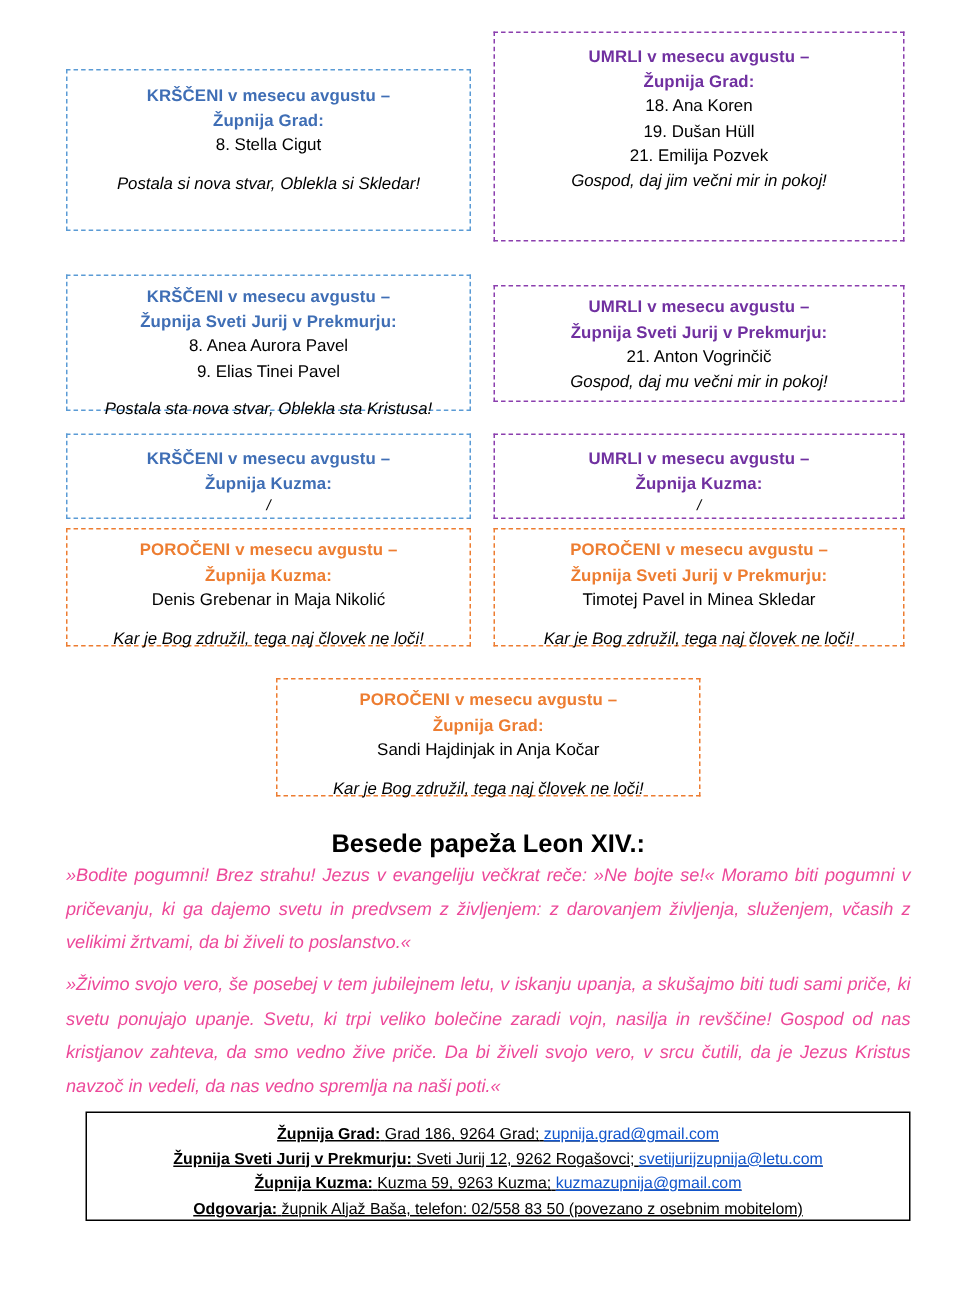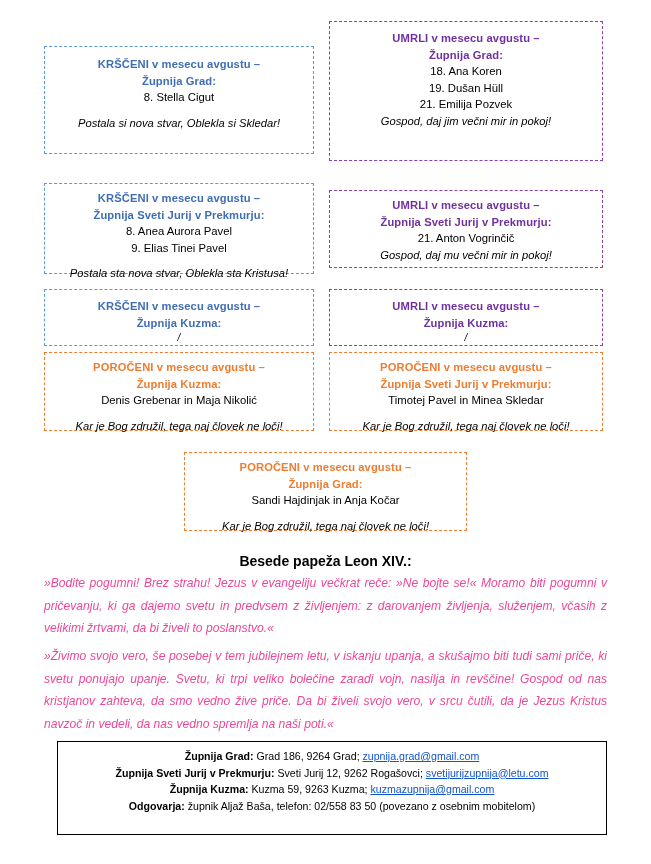--- a/index.html
+++ b/index.html
@@ -78,21 +78,21 @@
   #box-poroceni-sj    { left: 329px; top: 352px; width: 274px; height: 79px;  padding-top: 6px; }
 
   #box-poroceni-grad  { left: 184px; top: 452px; width: 283px; height: 79px;  padding-top: 6px; }
 
   
   #pope-heading {
     position: absolute;
     left: 0; top: 553px;
     width: 651px;
     text-align: center;
-    font-size: 14px;
+    font-size: 17px;
     font-weight: bold;
     color: #000;
   }
   .pope-para {
     position: absolute;
     left: 44px;
     width: 563px;
     font-size: 12.1px;
     font-style: italic;
     line-height: 22.5px;
@@ -101,25 +101,26 @@
   }
   #pope-p1 { top: 572px; }
   #pope-p2 { top: 645px; }
 
   
   #footer-box {
     position: absolute;
     left: 57px;
     top: 741px;
     width: 550px;
-    height: 94px;
+    height: 73px;
     box-sizing: border-box;
     border: 1.6px solid #000000;
     padding: 6px 4px 0 4px;
     text-align: center;
+    text-decoration: underline;
   }
   #footer-box .line {
     font-size: 10.6px;
     line-height: 16.5px;
     color: #000;
     white-space: nowrap;
   }
   #footer-box .lbl { font-weight: bold; }
   #footer-box .mail {
     color: #1155cc;

